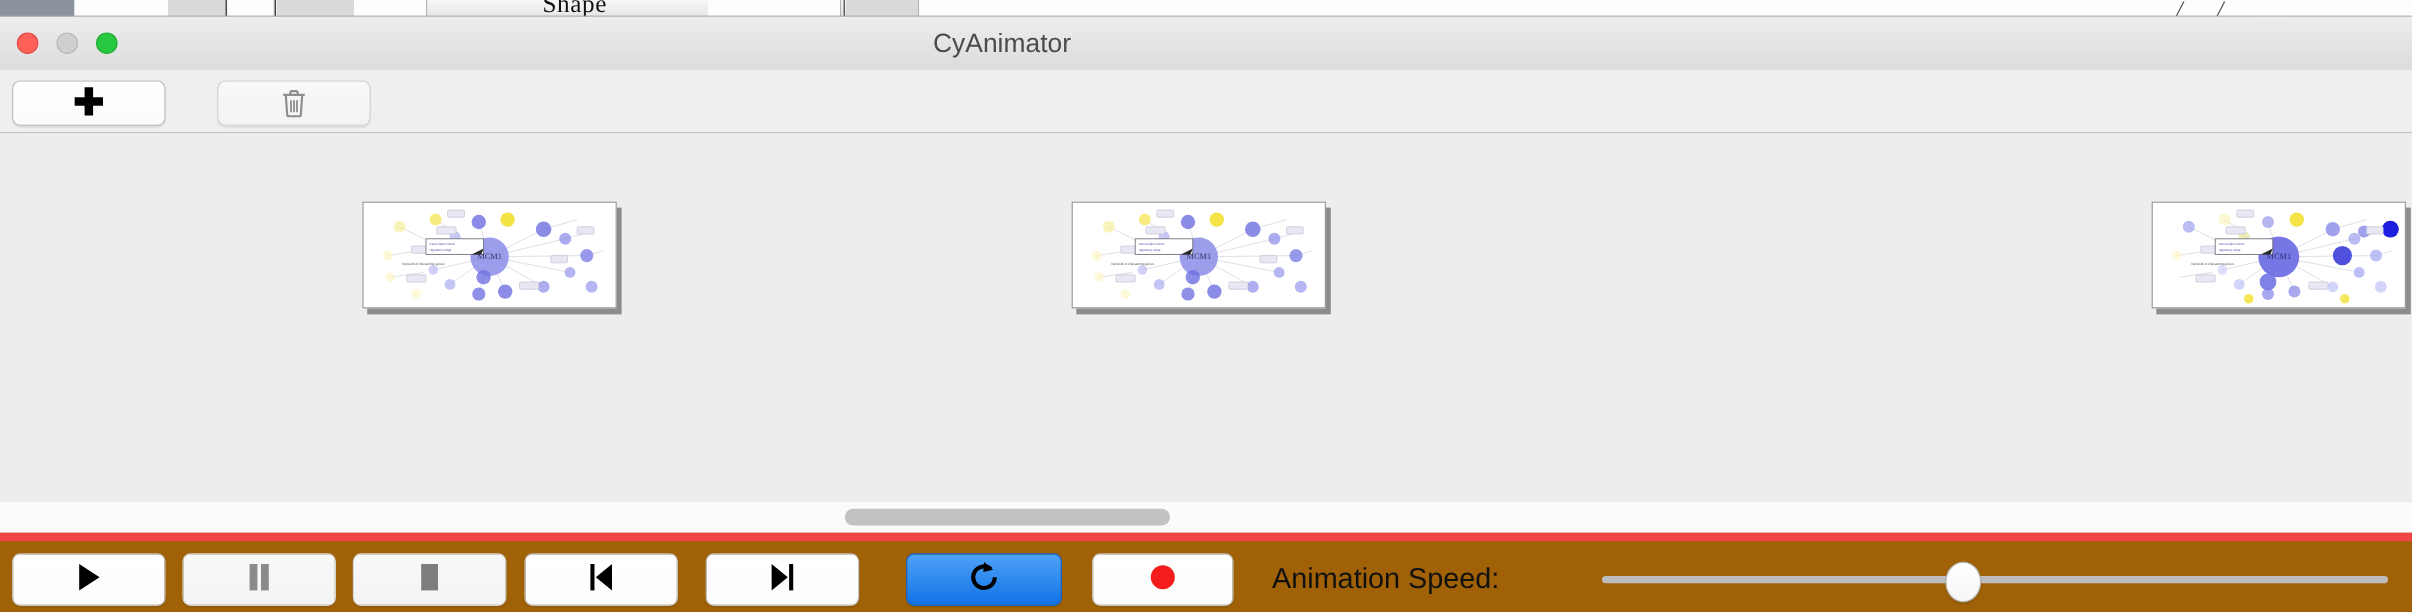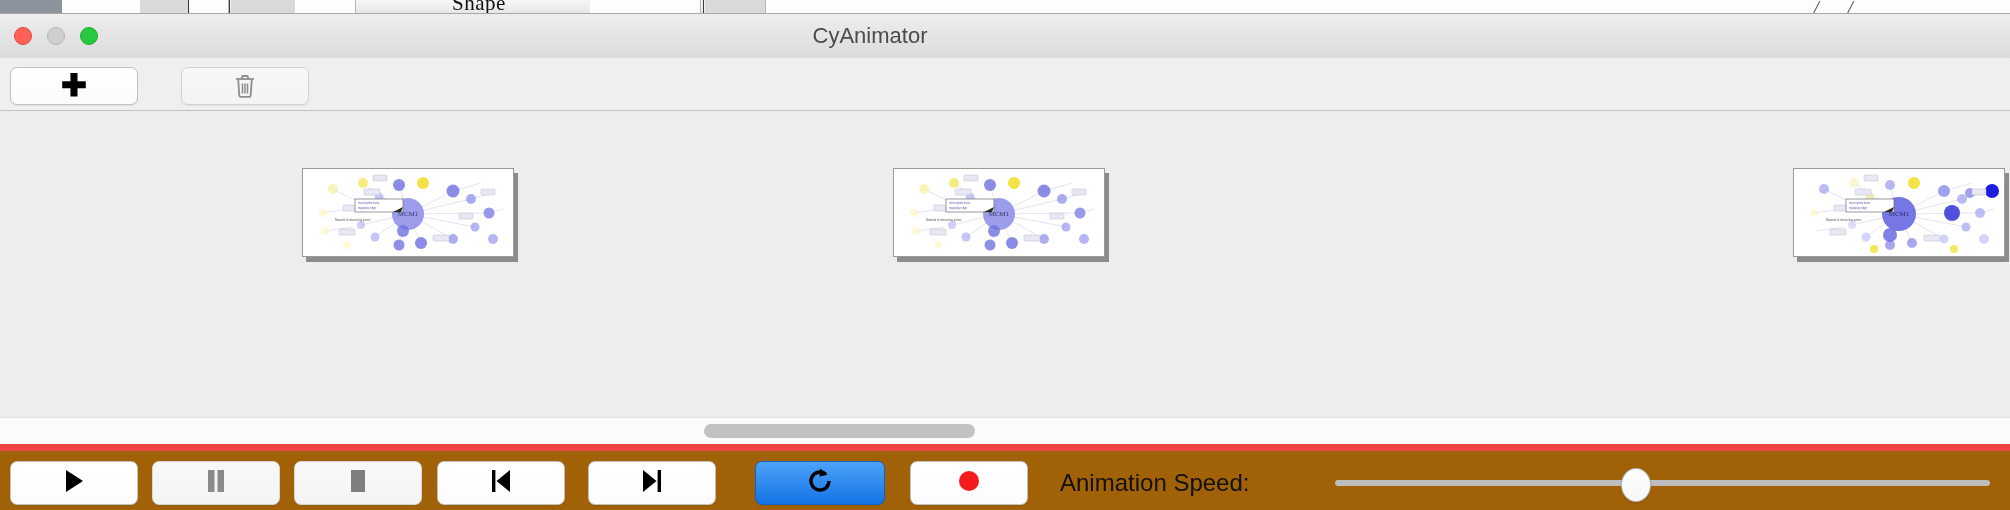--- a/index.html
+++ b/index.html
@@ -26,21 +26,21 @@
   
   .titlebar{position:absolute;left:0;top:14px;width:2010px;height:44px;
     background:linear-gradient(#ededed,#dcdcdc);
     border-bottom:1px solid #b4b4b4;}
   .traffic{position:absolute;top:13px;display:flex;gap:15px;left:14px;}
   .dot{width:18px;height:18px;border-radius:50%;box-sizing:border-box;}
   .dot.red{background:#ff6058;border:1px solid #e14942;}
   .dot.yellow{background:#cfcfcf;border:1px solid #b8b8b8;}
   .dot.green{background:#28c940;border:1px solid #1dab31;}
   .title{position:absolute;left:0;top:0;width:1670px;height:44px;line-height:44px;
-    text-align:center;font-size:22px;color:#4b4b4b;padding-left:35px;}
+    text-align:center;font-size:22px;color:#4b4b4b;}
 
   
   .toolbar{position:absolute;left:0;top:58px;width:2010px;height:52px;
     background:#efefef;border-bottom:1px solid #c3c3c3;}
   .btn{position:absolute;box-sizing:border-box;border:1px solid #c0c0c0;border-radius:7px;
     background:linear-gradient(#ffffff,#fbfbfb);
     box-shadow:0 1px 1px rgba(0,0,0,.07);
     display:flex;align-items:center;justify-content:center;cursor:default;}
   .btn.disabled{background:linear-gradient(#f8f8f8,#f3f3f3);border-color:#d3d3d3;}
   #add-frame-button{left:10px;top:9px;width:128px;height:38px;}

